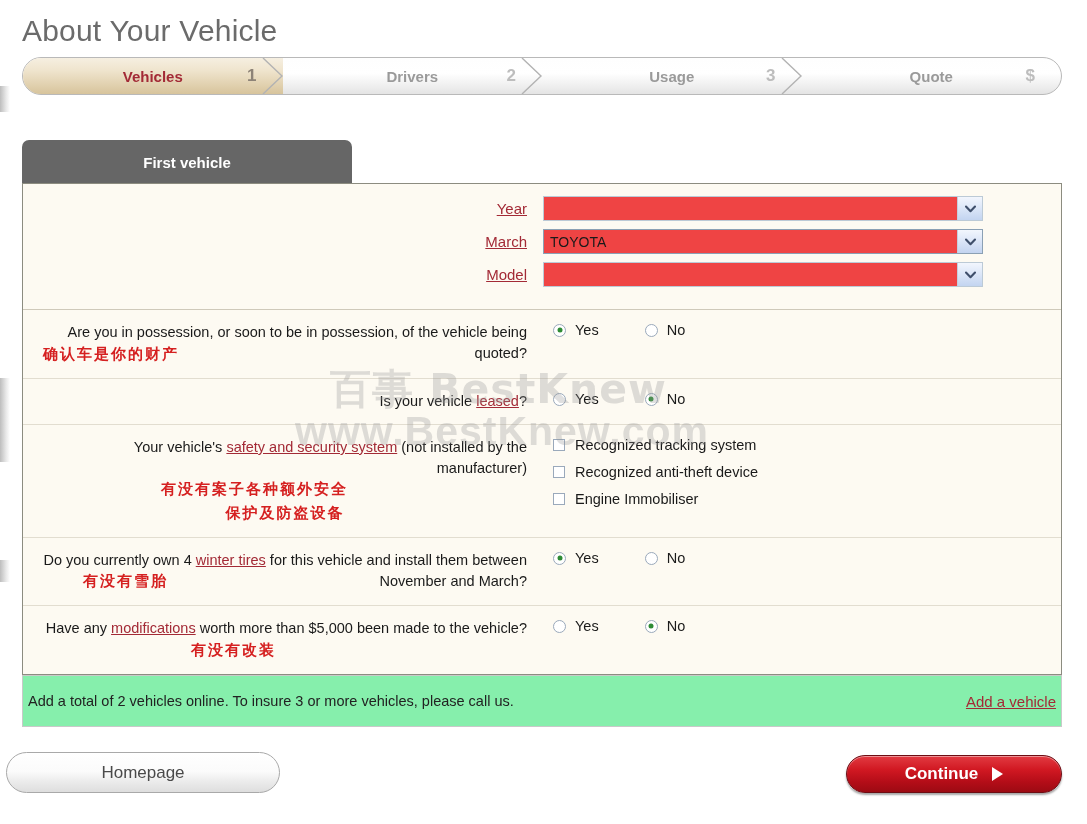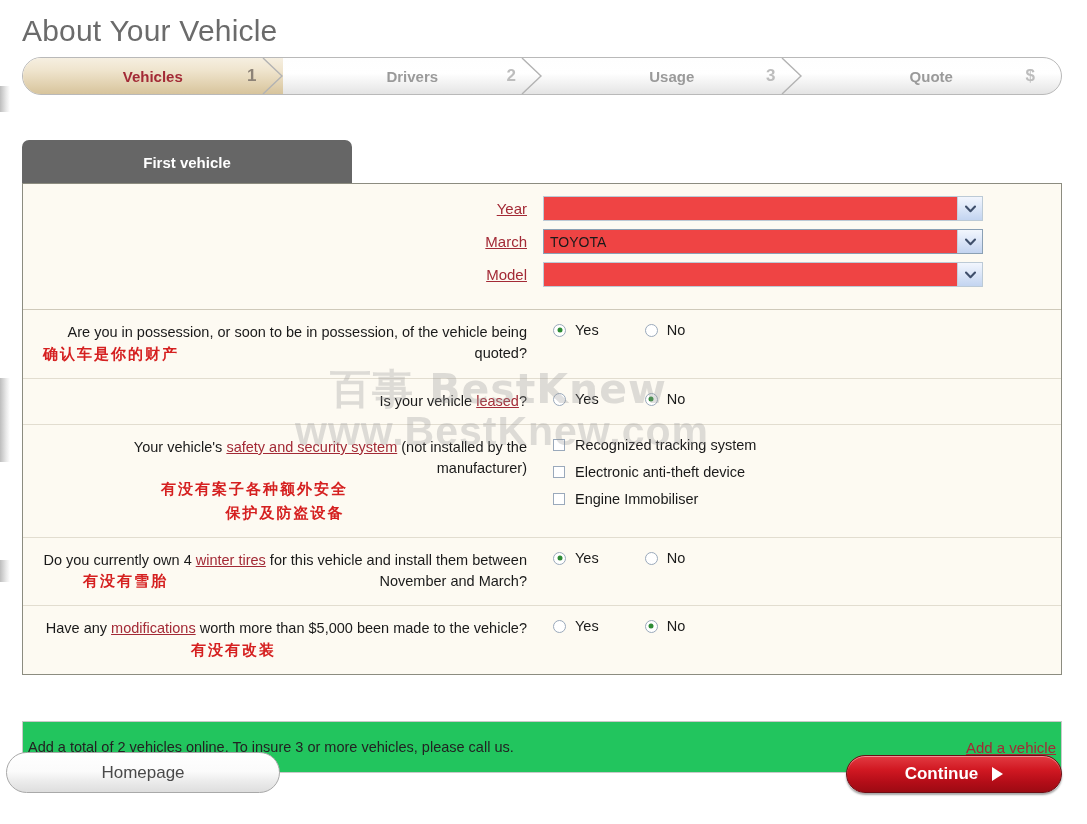--- a/index.html
+++ b/index.html
@@ -127,24 +127,23 @@
   .cbopt:last-child{margin-bottom:0;}
   .cbox{
     width:12px;height:12px;border:1px solid #9aa9bb;background:#ffffff;
     box-sizing:border-box;flex:0 0 auto;cursor:pointer;
   }
   .cbopt label{font-size:14.5px;color:#1a1a1a;cursor:pointer;}
 
   
   .addbar{
     position:absolute;left:22px;top:675px;width:1040px;height:52px;
-    border:1px solid #c9c9c9;background:#22c55e;box-sizing:border-box;
+    border:1px solid #c9c9c9;background:#86efac;box-sizing:border-box;
     display:flex;align-items:center;justify-content:space-between;
     padding:0 5px;
-    margin-top:46px;
   }
   .addbar-text{font-size:14.5px;color:#222222;}
   .addbar-link{font-size:15px;color:#a32a36;text-decoration:underline;cursor:pointer;}
 
   
   .btn-home{
     position:absolute;left:6px;top:752px;width:274px;height:41px;
     border:1px solid #a9a9a9;border-radius:21px;
     background:linear-gradient(180deg,#ffffff 0%,#fbfbfb 48%,#ececec 72%,#dedede 100%);
     display:flex;align-items:center;justify-content:center;cursor:pointer;
@@ -297,21 +296,21 @@
           <span class="cn cn-2" style="text-align: left; margin-left: 118px; margin-top: -2px;">有没有案子各种额外安全</span>
           <span class="cn" style="text-align: center;">保护及防盗设备</span>
         </div>
         <div class="q-right">
           <div class="cbopt">
             <span class="cbox"></span>
             <label>Recognized tracking system</label>
           </div>
           <div class="cbopt">
             <span class="cbox"></span>
-            <label>Electronic anti-theft device</label>
+            <label>Recognized anti-theft device</label>
           </div>
           <div class="cbopt">
             <span class="cbox"></span>
             <label>Engine Immobiliser</label>
           </div>
         </div>
       </div>
       <div class="row">
         <div class="q-left">
           <div><span>Do you currently own 4 </span><span class="lnk">winter tires</span><span> for this vehicle and install them between November and March?</span></div>

